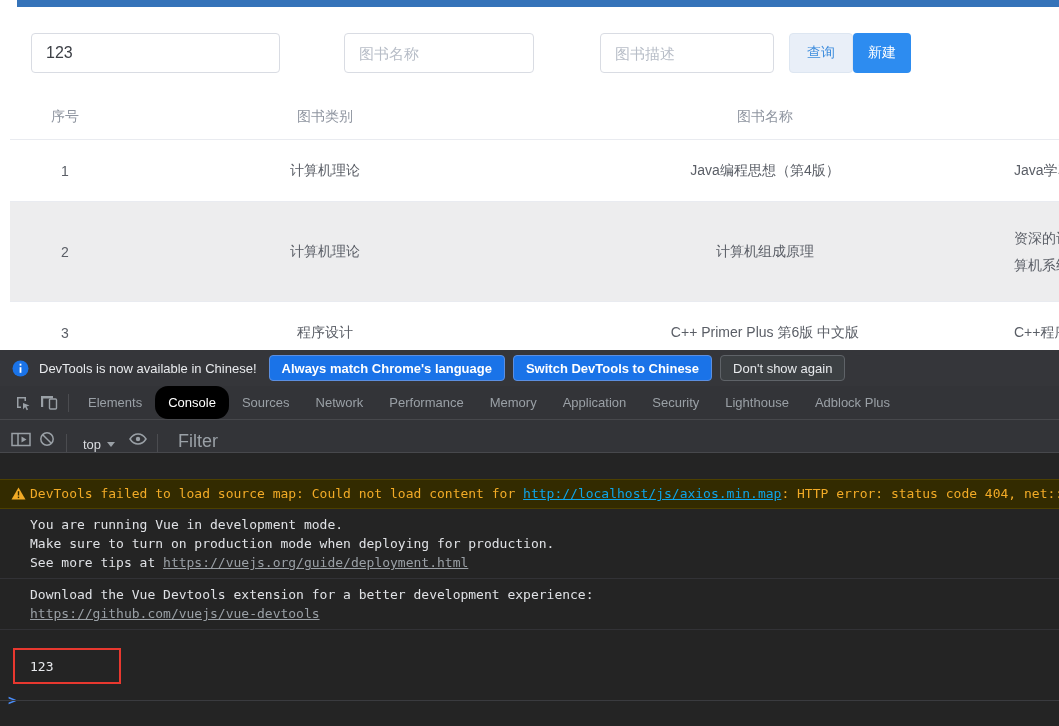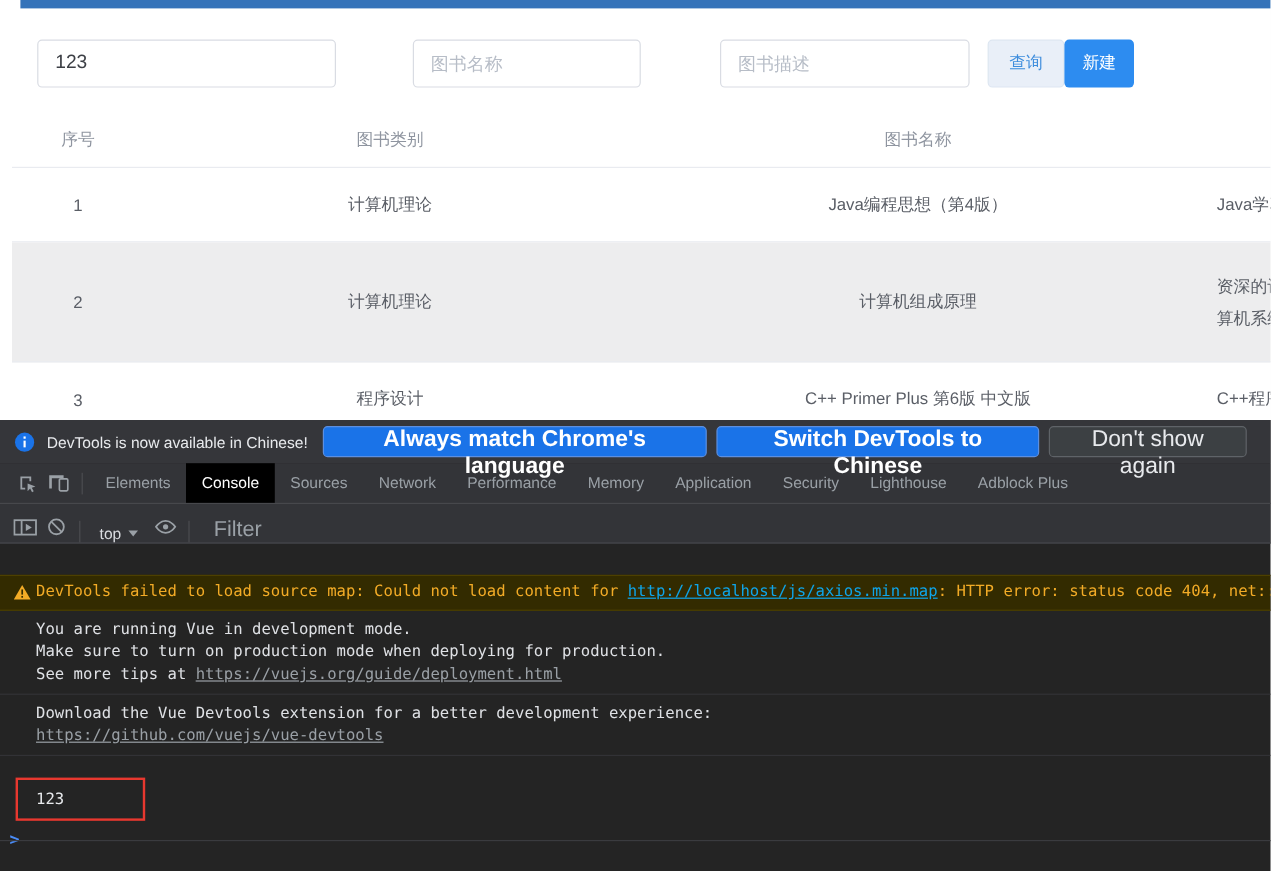--- a/index.html
+++ b/index.html
@@ -11,21 +11,21 @@
   .webpage { position:absolute; top:0; left:0; width:1059px; height:350px; background:#fff; overflow:hidden; }
   .topbar { position:absolute; top:0; left:17px; right:0; height:7px; background:#3573b9; }
 
   .search-row { position:absolute; top:33px; left:31px; display:flex; align-items:center; }
   .el-input { height:40px; border:1px solid #d9dce3; border-radius:4px; padding:0 14px;
               font-size:15px; color:#3c3f45; outline:none; background:#fff;
               font-family:"Liberation Sans","DejaVu Sans",sans-serif; }
   .el-input::placeholder { color:#b7bdc7; }
   .input-id   { width:249px; font-size:16px; }
   .input-name { width:190px; margin-left:64px; }
-  .input-desc { width:208px; margin-left:66px; }
+  .input-desc { width:174px; margin-left:66px; }
   .btn { height:40px; border-radius:4px; font-size:14px; cursor:pointer;
          font-family:"Liberation Sans","DejaVu Sans",sans-serif; }
   .btn-query { width:64px; margin-left:15px; background:#e9eff8; color:#3e8ddd; border:1px solid #dde6f1; }
   .btn-create { width:58px; background:#2d8cf0; color:#fff; border:none; }
 
   .table { position:absolute; top:95px; left:10px; width:1160px; font-size:14px; color:#5a5e66; }
   .thead { display:flex; align-items:center; height:45px; border-bottom:1px solid #e9ebf0; color:#8f95a0; }
   .trow  { display:flex; align-items:center; border-bottom:1px solid #e9ebf0; }
   .row-1 { height:62px; }
   .row-2 { height:100px; background:#ededee; }
@@ -34,29 +34,29 @@
   .c2 { width:410px; text-align:center; }
   .c3 { width:470px; text-align:center; }
   .c4 { width:170px; text-align:left; padding-left:14px; white-space:pre-line; line-height:27px; overflow:hidden; }
 
   
   .devtools { position:absolute; top:350px; left:0; width:1059px; height:376px; background:#242424; }
 
   .infobar { height:36px; background:#35363a; display:flex; align-items:center; padding:0 12px;
              font-size:13px; color:#e8eaed; }
   .infobar-msg { margin-left:10px; margin-right:12px; white-space:nowrap; }
-  .ib-btn { height:26px; padding:0 12px; border-radius:4px; font-size:19px; cursor:pointer; margin-right:8px;
+  .ib-btn { height:26px; padding:0 12px; border-radius:4px; font-size:13px; cursor:pointer; margin-right:8px;
             font-family:"Liberation Sans","DejaVu Sans",sans-serif; }
   .ib-btn-primary { background:#1a73e8; color:#fff; font-weight:bold; border:1px solid #5c8fe0; }
   .ib-btn-secondary { background:#3c4043; color:#e8eaed; border:1px solid #5f6368; font-weight:normal; }
 
   .tabbar { height:34px; background:#333438; display:flex; align-items:center; padding-left:10px;
             font-size:13px; color:#9aa0a6; border-bottom:1px solid #47484c; }
   .tab { height:100%; display:flex; align-items:center; padding:0 13px; cursor:pointer; white-space:nowrap; }
-  .tab.active { background:#000; color:#fff; }
+  .tab.active { background:#000; color:#fff;border-radius:13px; }
   .tool-icon { display:flex; align-items:center; justify-content:center; width:26px; height:26px; cursor:pointer; }
   .vsep { width:1px; height:18px; background:#4b4c50; margin:0 6px; }
 
   .console-toolbar { height:33px; background:#333438; display:flex; align-items:flex-end; padding-left:8px;
                      font-size:13px; color:#9aa0a6; border-bottom:1px solid #47484c; }
   .context-btn { display:flex; align-items:center; gap:6px; color:#dadce0; margin:0 10px; cursor:pointer; }
   .caret { width:0; height:0; border-left:4px solid transparent; border-right:4px solid transparent;
            border-top:5px solid #9aa0a6; }
   .filter-input { margin-left:14px; width:320px; background:transparent; border:none; outline:none;
                   color:#e8eaed; font-size:18px; font-family:"Liberation Sans","DejaVu Sans",sans-serif; }

